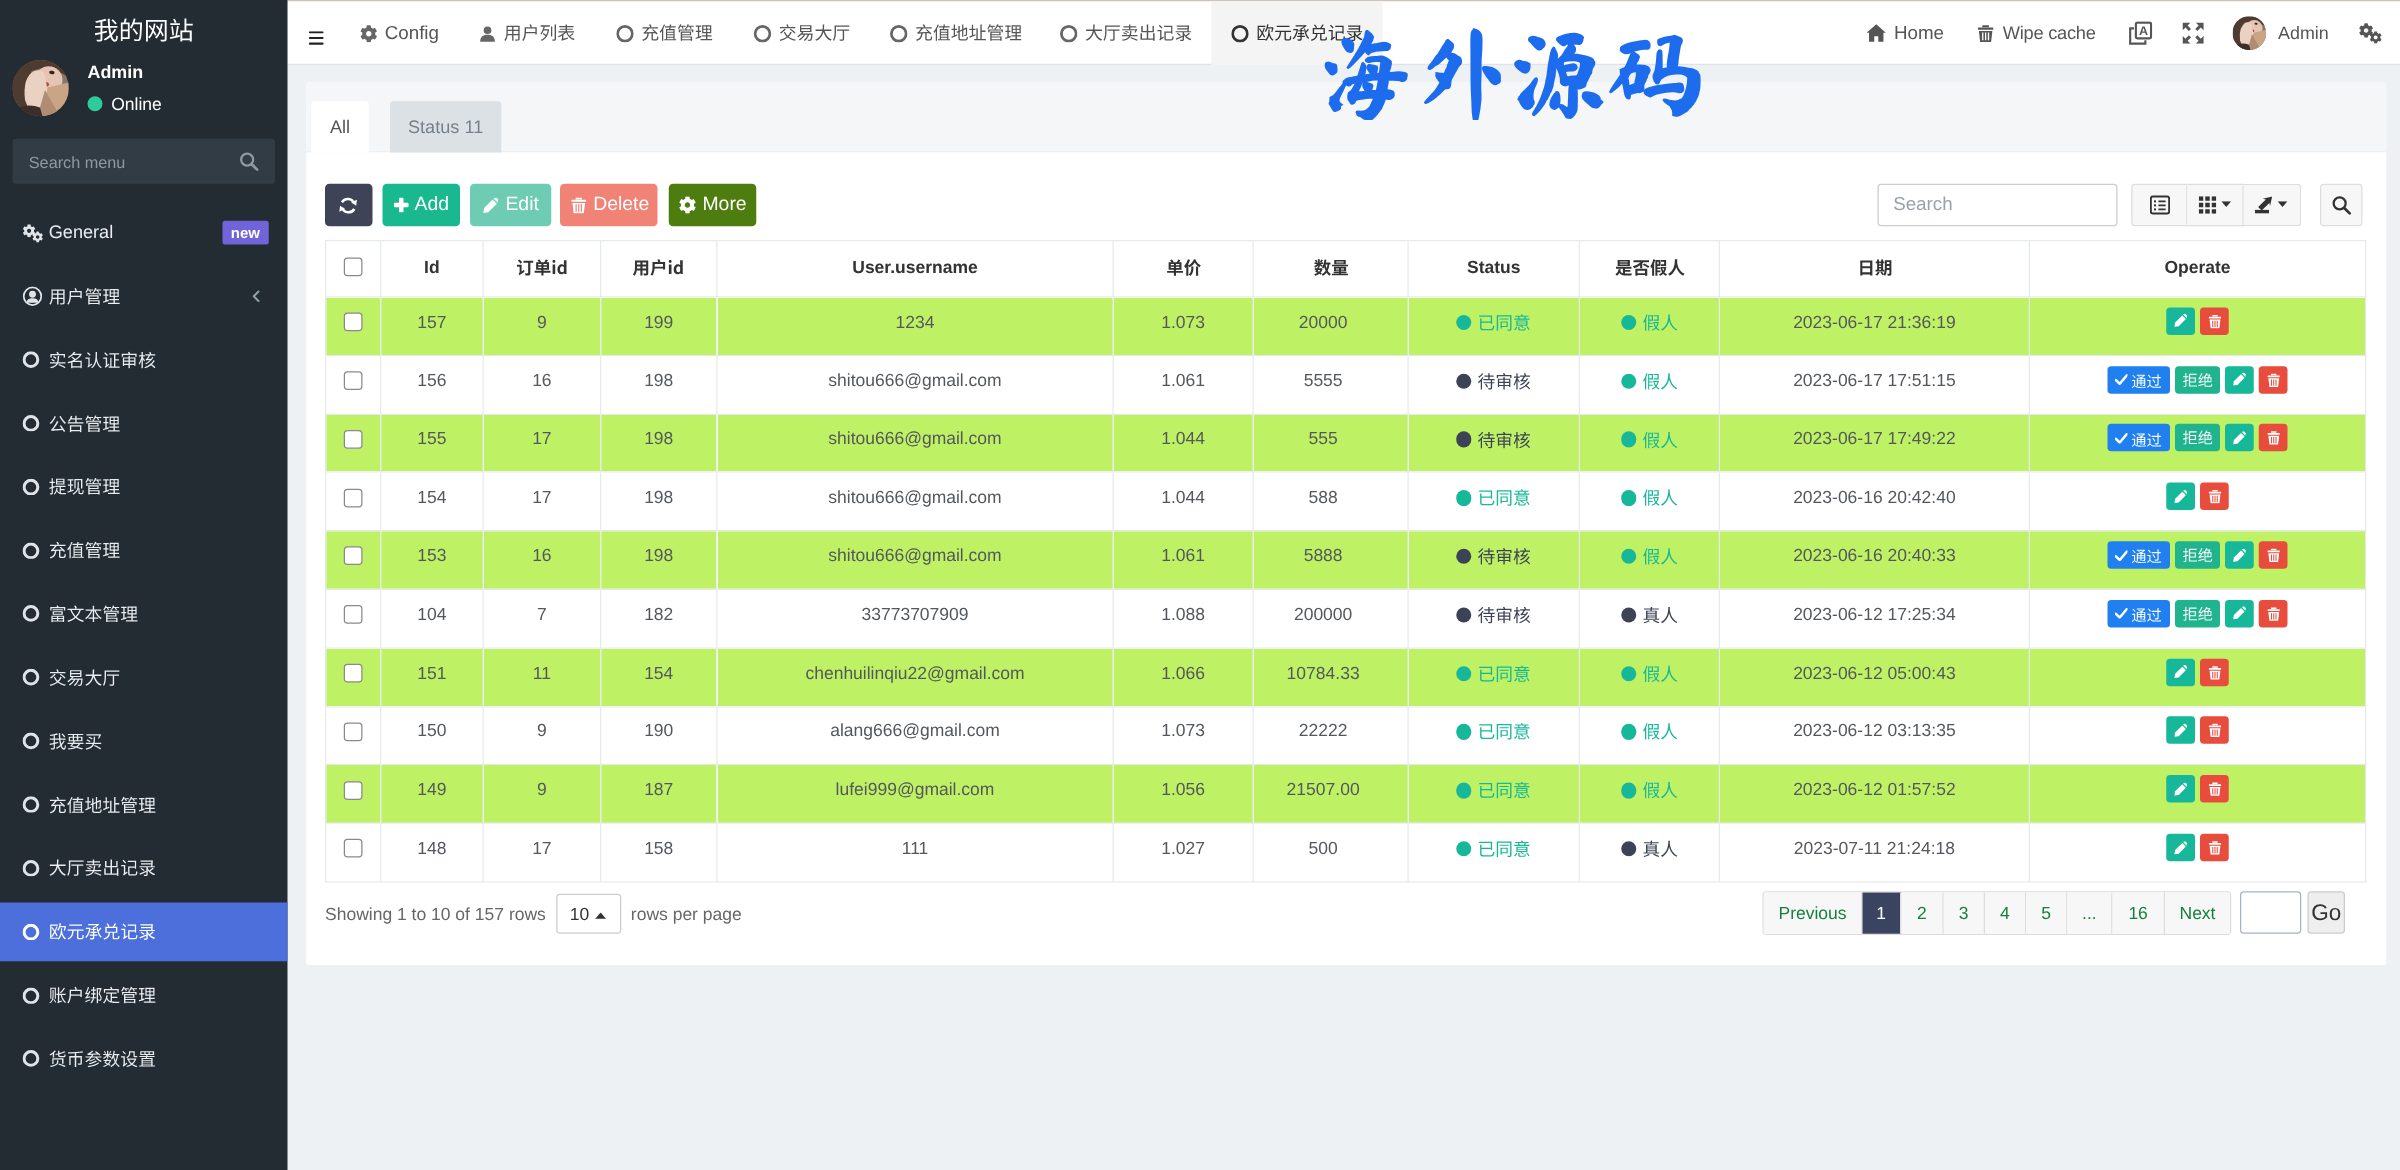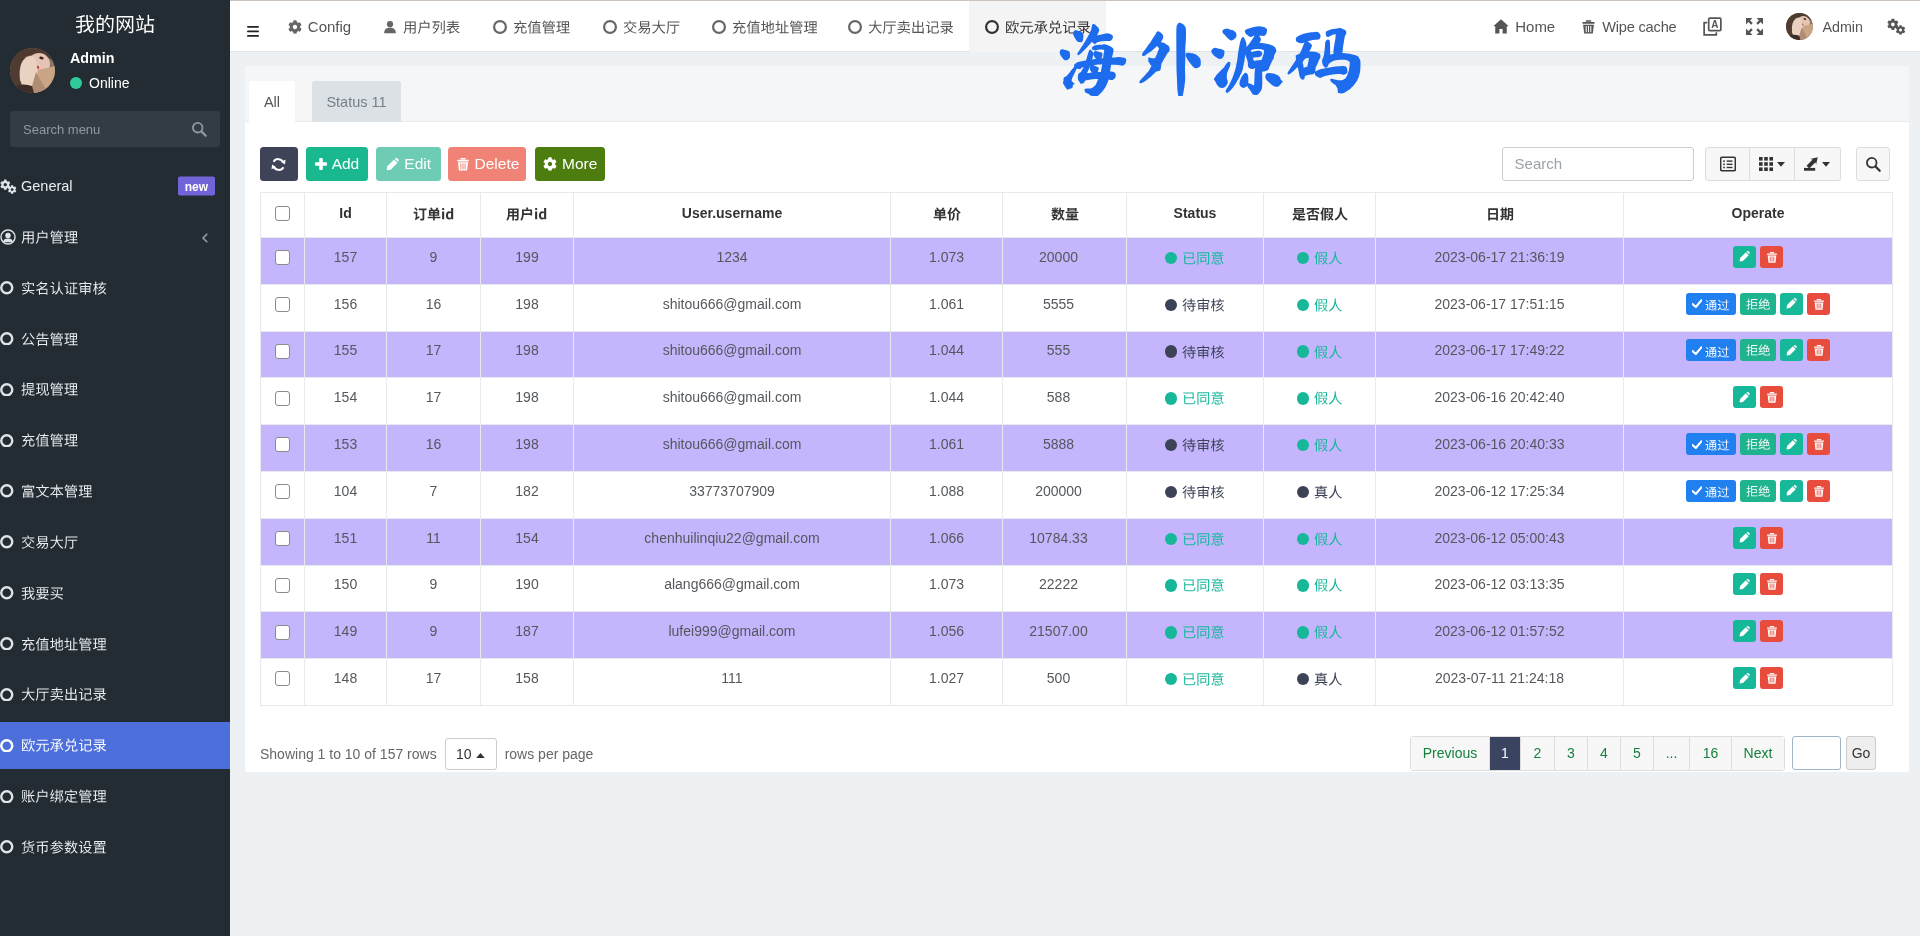--- a/index.html
+++ b/index.html
@@ -4,21 +4,21 @@
 body{width:1920px;height:936px;font-family:"Liberation Sans",sans-serif;overflow:hidden;background:#edf1f4;position:relative}
 .sidebar{position:absolute;left:0;top:0;width:230px;height:936px;background:#242c33;z-index:5}
 .brand{text-align:center;padding-top:14px;height:44px}
 .userpanel{position:absolute;left:10px;top:48px}
 .uinfo{position:absolute;left:70px;top:50px;color:#fff}
 .uname{font-weight:bold;font-size:14.3px}
 .ustat{margin-top:9px;font-size:14px;display:flex;align-items:center}
 .gdot{width:12px;height:12px;border-radius:50%;background:#2ecc9a;display:inline-block;margin-right:7px}
 .sform{position:absolute;left:10px;top:111px;width:210px;height:36px;background:#313c44;border-radius:3px;color:#8f99a0;font-size:13px;display:flex;align-items:center;padding:0 13px;justify-content:space-between}
 .menu{position:absolute;left:0;top:163px;width:230px;list-style:none}
-.menu li{height:46.3px;margin-bottom:4.56px;display:flex;align-items:center;position:relative}
+.menu li{height:46.3px;margin-bottom:4.56px;display:flex;align-items:center;padding-left:18px;position:relative}
 .menu li.active{background:#4d6fdc}
 .micon{width:21px;display:inline-flex;align-items:center}
 .mtxt{color:#e9edf0;font-size:14.5px}
 .newbadge{position:absolute;right:15px;top:50%;transform:translateY(-50%);background:#7164d8;color:#fff;font-size:12px;font-weight:bold;padding:2.5px 7px;border-radius:2px}
 .chev{position:absolute;right:20px;top:50%;transform:translateY(-50%)}
 .navbar{position:absolute;left:230px;top:0;width:1690px;height:52px;background:#fff;border-top:1px solid #cdc3bd;border-bottom:1px solid #dfe3e6;z-index:4}
 .burger{position:absolute;left:17px;top:20.5px}
 .navtab{position:absolute;top:0;height:51px;display:flex;align-items:center;justify-content:center}
 .navtab.active{background:#f4f4f4}
 .nright{position:absolute;right:0;top:0;height:51px;display:flex;align-items:center}
@@ -37,33 +37,33 @@
 .gbtn{width:45.2px;height:34px;border:1px solid #ddd;background:#f7f7f7;display:flex;align-items:center;justify-content:center}
 .gbtn+.gbtn{border-left:none}
 .gbtn:first-child{border-radius:3px 0 0 3px}
 .gbtn:last-child{border-radius:0 3px 3px 0}
 .qbtn{display:inline-flex;width:34px;height:34px;border:1px solid #ddd;background:#f7f7f7;border-radius:3px;align-items:center;justify-content:center;margin-left:11px;vertical-align:top}
 table{position:absolute;left:15px;top:126px;width:1632px;border-collapse:collapse;table-layout:fixed}
 th,td{border:1px solid #e7eaed;text-align:center;vertical-align:middle;font-size:14px;color:#54585c;overflow:hidden;white-space:nowrap}
 th{height:45px;color:#333;font-size:14px;padding-bottom:4px}
 td{height:46.8px;padding-bottom:8px}
 td:nth-child(7){padding-right:12px}
-tr.odd td{background:#c4b5fd}
+tr.odd td{background:#bef264}
 .cb{display:inline-block;width:15px;height:15px;border:1px solid #8a8a8a;border-radius:3px;background:#fff;vertical-align:middle}
 .dot{display:inline-block;width:12.5px;height:12.5px;border-radius:50%;margin-right:5px;vertical-align:middle}
 .opbtn{display:inline-flex;height:22px;border-radius:3px;align-items:center;justify-content:center;margin:0 2px;vertical-align:middle}
-.pgarea{position:absolute;left:15px;top:662px;width:1632px;height:67px}
+.pgarea{position:absolute;left:15px;top:639px;width:1632px;height:67px}
 .pgleft{position:absolute;left:0;top:10px;font-size:14px;color:#666;display:flex;align-items:center}
 .psize{display:inline-flex;width:52px;height:32px;border:1px solid #ccc;border-radius:3px;background:#fff;align-items:center;justify-content:center;color:#333;margin:0 8px}
 .pgright{position:absolute;right:107px;top:8px;height:34.5px;display:flex;list-style:none;border:1px solid #ddd;border-radius:3px;background:#fff}
 .pcell{display:flex;align-items:center;justify-content:center;font-size:14px;color:#15803d;border-right:1px solid #ddd;height:100%;background:#f7f7f7}
 .pcell:last-child{border-right:none}
 .pactive{background:#3a4461 !important;color:#fff}
 .pginput{position:absolute;right:51px;top:8px;width:49px;height:34px;border:1px solid #9fb6c8;border-radius:3px;background:#fff}
-.pggo{position:absolute;right:16px;top:8px;width:30px;height:34px;border:1px solid #ccc;border-radius:3px;background:#eee;color:#333;font-size:14px;display:flex;align-items:center;justify-content:center}
+.pggo{position:absolute;right:16px;top:8px;width:30px;height:34px;border:1px solid #ccc;border-radius:3px;background:#eee;color:#333;font-size:18px;display:flex;align-items:center;justify-content:center}
 .watermark{position:absolute;left:1054px;top:18px;z-index:99}
 </style></head><body>
 <div class="sidebar">
   <div class="brand"><svg width="80" height="20" viewBox="0 0 80 20" style="vertical-align:middle;">
         <path fill="#ffffff" d="M14.1 2.1C15.2 3.1 16.6 4.6 17.2 5.6L18.4 4.7C17.8 3.7 16.4 2.3 15.2 1.3ZM16.6 9.1C16 10.3 15.1 11.6 14 12.7C13.7 11.4 13.4 9.8 13.2 8.1H18.9V6.7H13C12.9 4.9 12.8 3 12.8 1H11.2C11.2 2.9 11.3 4.9 11.5 6.7H6.9V3.2C8.1 2.9 9.3 2.6 10.3 2.3L9.2 1C7.3 1.8 4 2.4 1.2 2.9C1.4 3.2 1.6 3.8 1.7 4.1C2.9 4 4.2 3.8 5.4 3.5V6.7H1.1V8.1H5.4V11.7L0.8 12.6L1.3 14.1L5.4 13.2V17.3C5.4 17.6 5.3 17.7 4.9 17.7C4.6 17.7 3.4 17.7 2.1 17.7C2.3 18.1 2.6 18.8 2.7 19.2C4.3 19.2 5.4 19.2 6 18.9C6.7 18.7 6.9 18.2 6.9 17.3V12.8L10.6 11.9L10.5 10.6L6.9 11.4V8.1H11.6C11.9 10.3 12.3 12.3 12.7 14C11.3 15.3 9.7 16.4 8 17.3C8.4 17.6 8.8 18.1 9 18.4C10.5 17.7 12 16.7 13.3 15.5C14.2 17.8 15.4 19.3 17 19.3C18.5 19.3 19 18.3 19.3 15C18.9 14.8 18.4 14.5 18 14.1C17.9 16.7 17.7 17.7 17.1 17.7C16.1 17.7 15.2 16.5 14.5 14.3C15.9 12.9 17.1 11.3 18 9.6ZM31 9.1C32.1 10.6 33.5 12.6 34.1 13.8L35.4 13C34.7 11.8 33.3 9.9 32.2 8.5ZM24.8 0.8C24.6 1.7 24.3 3 24 4H21.7V18.7H23.1V17.1H28.7V4H25.4C25.7 3.2 26.1 2 26.4 1ZM23.1 5.4H27.3V9.6H23.1ZM23.1 15.7V10.9H27.3V15.7ZM32 0.7C31.3 3.5 30.2 6.2 28.9 8C29.2 8.2 29.8 8.6 30.1 8.9C30.8 7.9 31.4 6.7 32 5.3H37.1C36.9 13.4 36.6 16.4 35.9 17.1C35.7 17.4 35.5 17.5 35.1 17.5C34.6 17.5 33.4 17.4 32.1 17.3C32.4 17.7 32.5 18.4 32.6 18.8C33.7 18.8 34.9 18.9 35.6 18.8C36.3 18.7 36.7 18.6 37.2 18C38 17 38.3 13.9 38.6 4.7C38.6 4.5 38.6 4 38.6 4H32.5C32.9 3 33.2 2 33.4 1ZM43.9 6.9C44.8 8 45.8 9.3 46.7 10.6C45.9 12.7 44.8 14.5 43.4 15.8C43.8 16 44.4 16.5 44.6 16.7C45.8 15.4 46.8 13.8 47.6 11.9C48.2 12.8 48.8 13.7 49.1 14.5L50.1 13.5C49.6 12.6 48.9 11.5 48.1 10.4C48.7 8.7 49.1 6.9 49.4 5L48.1 4.8C47.8 6.3 47.5 7.7 47.2 9C46.4 8 45.6 7 44.8 6ZM49.7 6.9C50.6 8 51.5 9.3 52.4 10.6C51.6 12.8 50.5 14.6 49 16C49.4 16.2 50 16.6 50.2 16.8C51.5 15.5 52.5 13.9 53.3 12C54 13.1 54.6 14.2 54.9 15.1L56 14.2C55.5 13.1 54.8 11.8 53.9 10.4C54.4 8.8 54.8 7 55.1 5L53.7 4.8C53.5 6.3 53.2 7.7 52.9 9C52.2 8 51.4 7 50.6 6.1ZM41.8 2V19.2H43.3V3.4H56.8V17.2C56.8 17.6 56.7 17.7 56.3 17.7C55.9 17.7 54.6 17.7 53.3 17.7C53.5 18.1 53.7 18.7 53.8 19.1C55.6 19.2 56.7 19.1 57.4 18.9C58 18.6 58.3 18.2 58.3 17.2V2ZM61.2 4.6V6H68.9V4.6ZM62 7.1C62.4 9.4 62.8 12.3 62.9 14.3L64.2 14C64.1 12.1 63.6 9.2 63.2 6.9ZM63.5 1.3C64 2.2 64.6 3.5 64.9 4.4L66.2 3.9C66 3.1 65.4 1.8 64.8 0.9ZM66.6 6.6C66.3 9.1 65.8 12.6 65.3 14.7C63.6 15.1 62.1 15.5 60.9 15.7L61.3 17.2C63.4 16.7 66.2 16 68.9 15.3L68.7 13.9L66.6 14.4C67.1 12.3 67.6 9.3 68 6.9ZM69.3 10.4V19.2H70.8V18.2H76.8V19.1H78.4V10.4H74.1V6.4H79.2V4.9H74.1V0.8H72.6V10.4ZM70.8 16.8V11.8H76.8V16.8Z"></path>
       </svg></div>
   <div class="userpanel"><svg width="45" height="45" viewBox="0 0 45 45" style="vertical-align:middle">
         <defs>
           <clipPath id="av45">
             <circle cx="22.5" cy="22.5" r="22.5"></circle>

